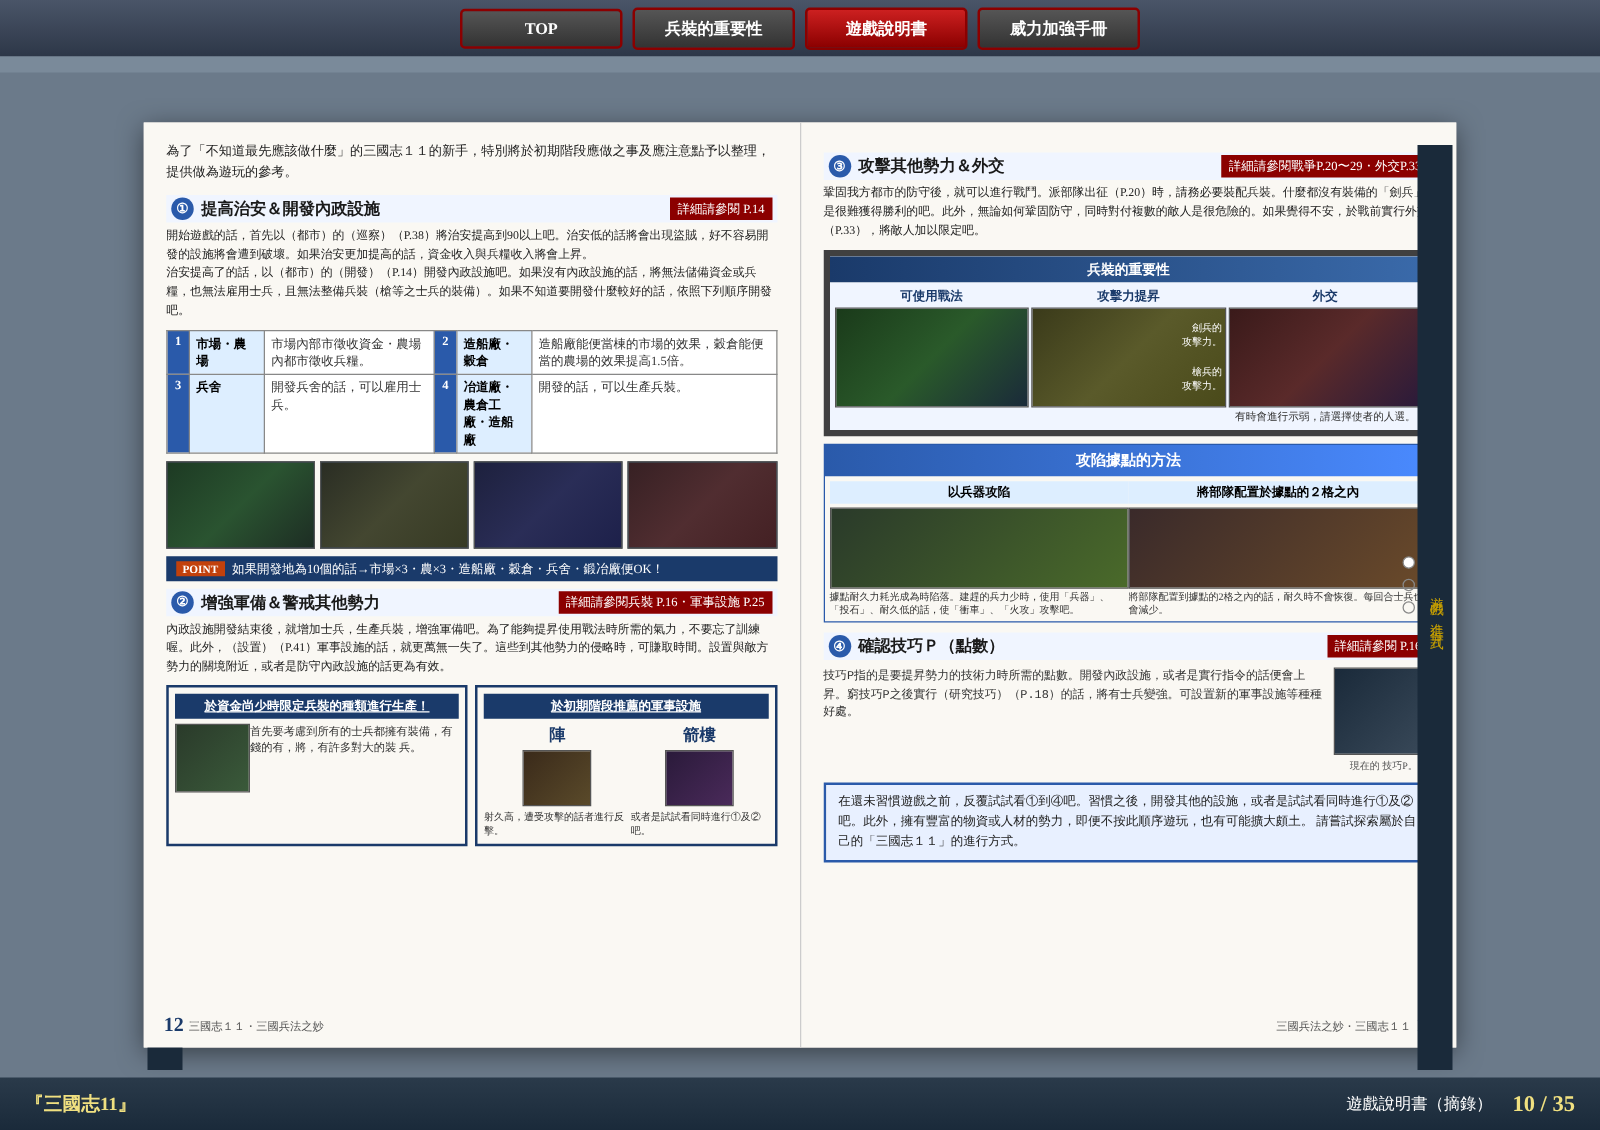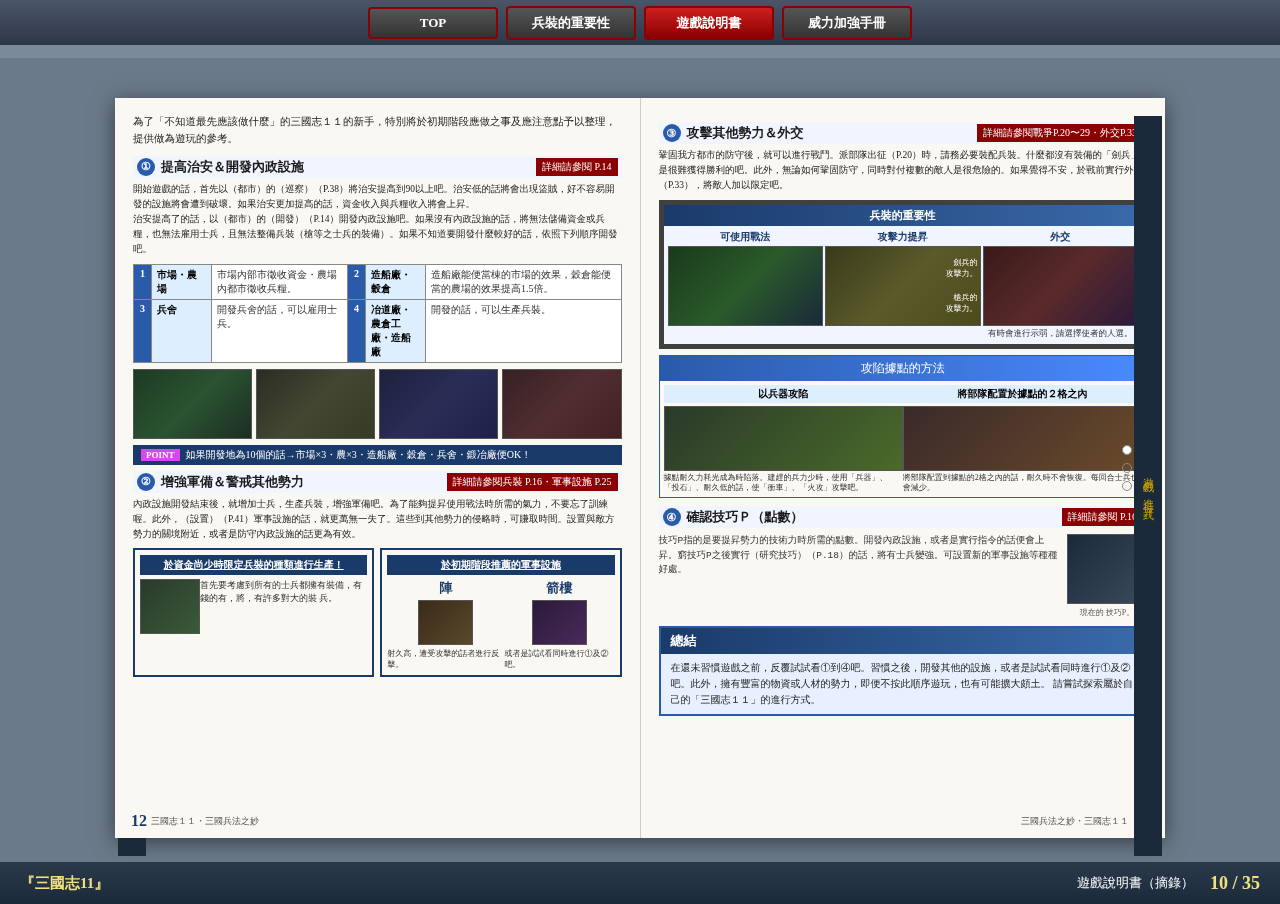--- a/index.html
+++ b/index.html
@@ -167,21 +167,21 @@
       background: #1a3a6a;
       color: #fff;
       font-size: 10px;
       padding: 3px 8px;
       margin: 4px 0;
       display: flex;
       align-items: center;
       gap: 6px;
     }
     .point-label {
-      background: #d946ef;
+      background: #c2410c;
       color: #fff;
       font-size: 9px;
       padding: 1px 5px;
       font-weight: bold;
       text-align: right;
     }
 
     
     .bottom-boxes {
       display: flex;
@@ -303,21 +303,21 @@
     }
 
     .attack-box {
       border: 1px solid #2a5aaa;
       margin: 6px 0;
     }
     .attack-box-title {
       background: linear-gradient(90deg, #2a5aaa, #4a8aff);
       color: #fff;
       font-size: 12px;
-      font-weight: normal;
+      font-weight: bold;
       text-align: center;
       padding: 4px;
     }
     .attack-content {
       display: flex;
       gap: 0;
       padding: 4px;
     }
     .attack-col {
       flex: 1;
@@ -671,21 +671,20 @@
       <div class="skill-box">
         <div class="skill-text" style="font-size:9.5px;">技巧P指的是要提昇勢力的技術力時所需的點數。開發內政設施，或者是實行指令的話便會上昇。窮技巧P之後實行（研究技巧）（P.18）的話，將有士兵變強。可設置新的軍事設施等種種好處。</div>
         <div style="display:flex;flex-direction:column;align-items:center;gap:3px;">
           <div class="skill-img"></div>
           <div style="font-size:8px;color:#555;text-align:center;">現在的
 技巧P。</div>
         </div>
       </div>
 
       <div class="summary-box">
-        <div class="summary-title">總結</div>
         <div class="summary-content">在還未習慣遊戲之前，反覆試試看①到④吧。習慣之後，開發其他的設施，或者是試試看同時進行①及②吧。此外，擁有豐富的物資或人材的勢力，即便不按此順序遊玩，也有可能擴大頗土。
 請嘗試探索屬於自己的「三國志１１」的進行方式。</div>
       </div>
 
       <div class="page-num-right">13</div>
       <div class="page-subtitle-right">三國兵法之妙・三國志１１</div>
     </div>
   </div>
 
   <div class="right-side-deco">

